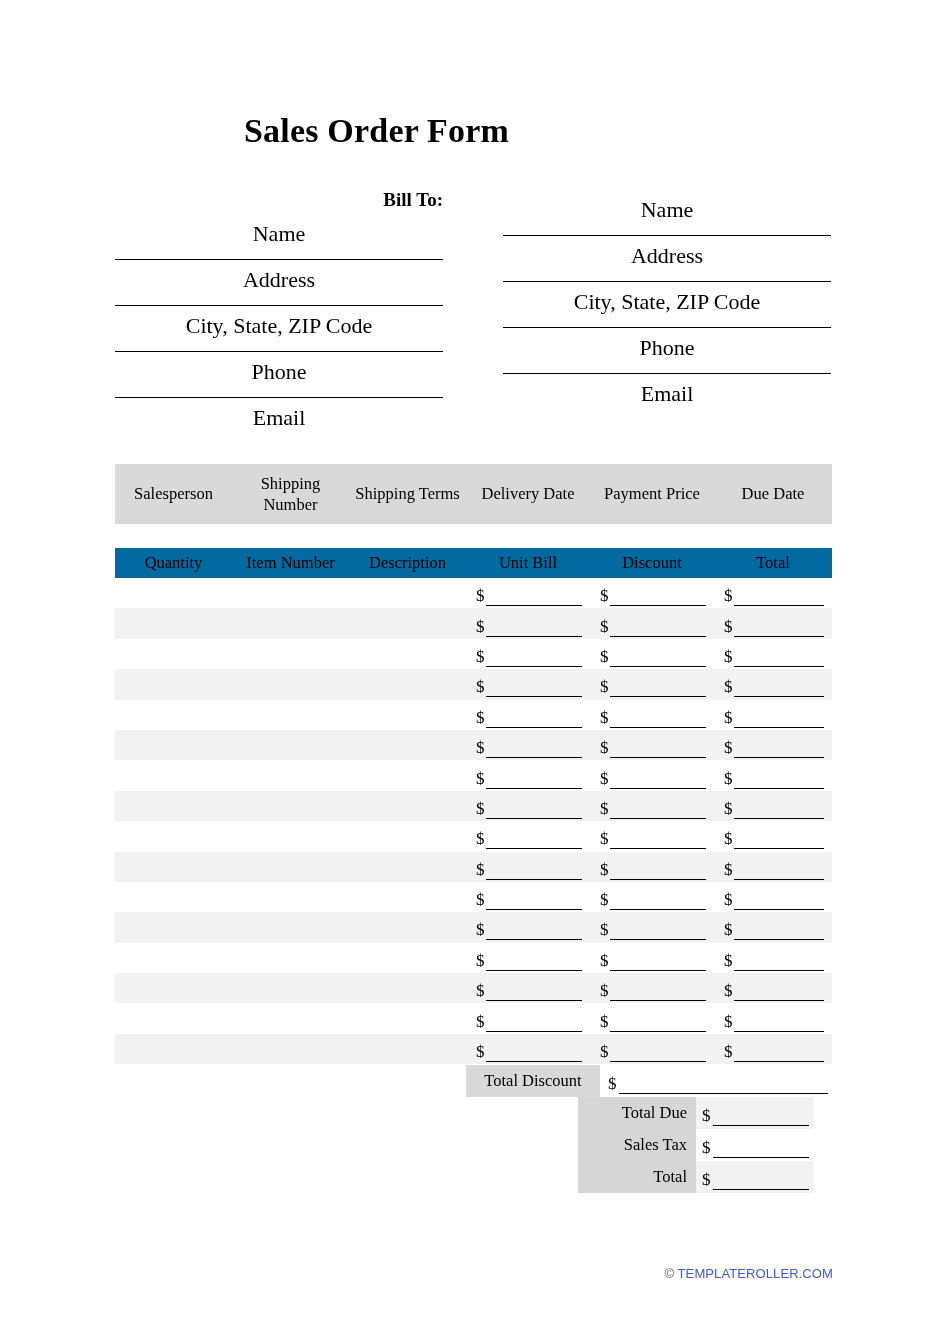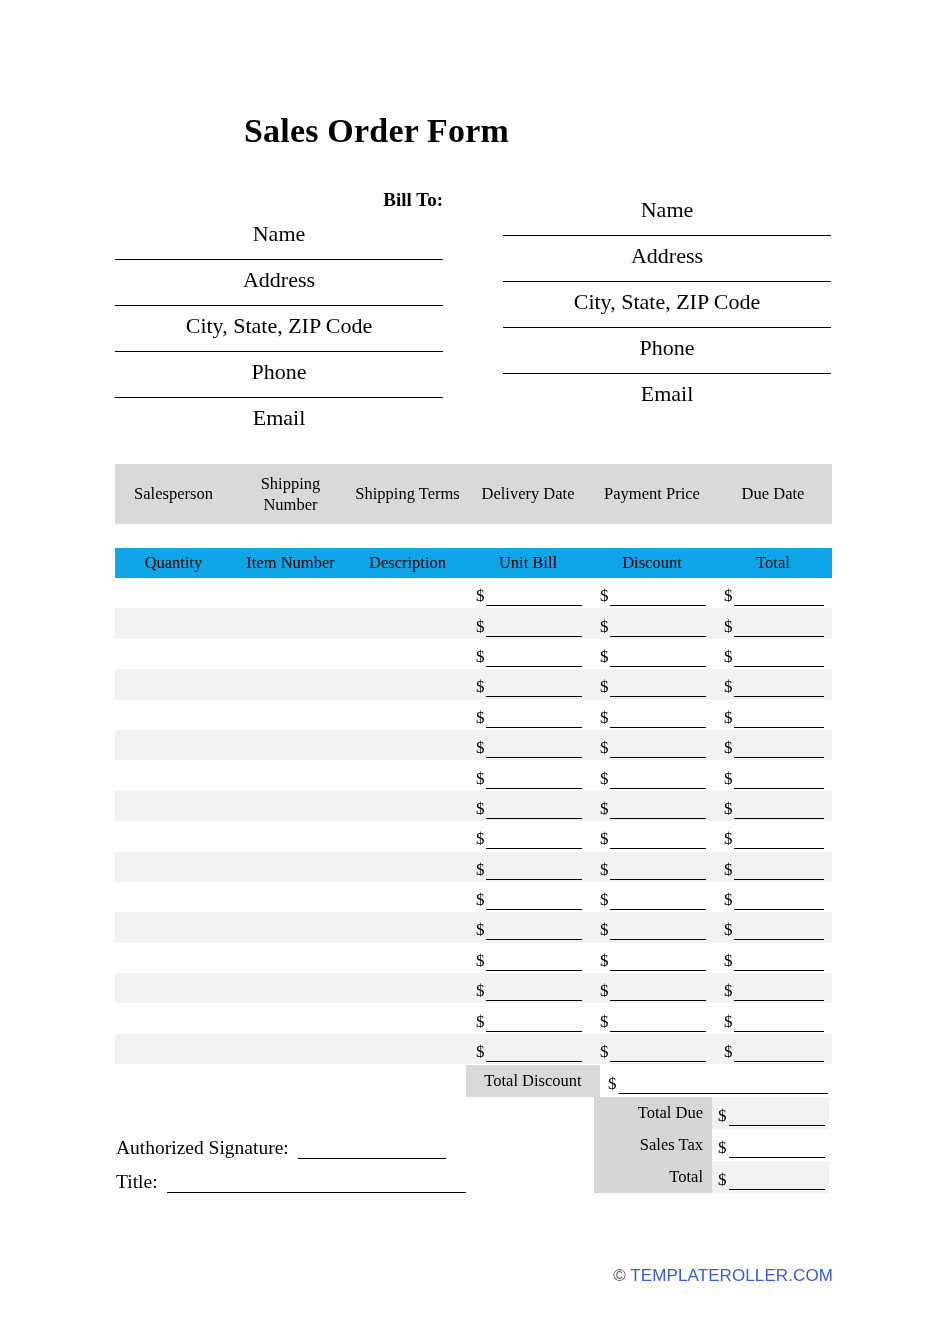--- a/index.html
+++ b/index.html
@@ -100,21 +100,21 @@
   
   .items-table {
     position: absolute;
     left: 115px;
     top: 548px;
     width: 717px;
     border-collapse: collapse;
     table-layout: fixed;
   }
   .items-table th {
-    background: #0ea5e9;
+    background: #0369a1;
     font-weight: normal;
     font-size: 16.5px;
     height: 30px;
     text-align: center;
     vertical-align: middle;
     padding: 0;
     border: none;
   }
   .items-table td {
     height: 30.4px;
@@ -180,21 +180,21 @@
   .td-value .fill {
     flex: 1 1 auto;
     border-bottom: 1.3px solid #000;
     height: 17px;
     margin-left: 2px;
   }
 
   
   .totals-block {
     position: absolute;
-    left: 594px;
+    left: 578px;
     top: 1097px;
     width: 235px;
   }
   .totals-row {
     display: flex;
     height: 32px;
   }
   .totals-label {
     width: 118px;
     background: #d6d6d6;
@@ -251,21 +251,21 @@
     margin-left: 9px;
   }
   .sig-row.signature .sig-fill { max-width: 148px; }
 
   
   .footer-credit {
     position: absolute;
     right: 117px;
     top: 1266px;
     font-family: "Liberation Sans", "DejaVu Sans", sans-serif;
-    font-size: 17px;
+    font-size: 13px;
     color: #3b5bdb;
     letter-spacing: 0.1px;
     white-space: nowrap;
   }
   .footer-credit .mark { color: #555555; }
 </style>
 </head>
 <body>
 
 <div class="page">
@@ -745,29 +745,19 @@
       </div>
       <div class="totals-row">
         <div class="totals-label">Total</div>
         <div class="totals-value shade">
           <span class="sym">$</span>
           <span class="fill"></span>
         </div>
       </div>
     </div>
 
-  <div class="sig-area">
-    <div class="sig-row signature">
-      <span class="sig-label">Authorized Signature:</span>
-      <span class="sig-fill"></span>
-    </div>
-    <div class="sig-row">
-      <span class="sig-label">Title:</span>
-      <span class="sig-fill"></span>
-    </div>
-  </div>
 
   <div class="footer-credit">
     <span class="mark">©</span>
     <span>TEMPLATEROLLER.COM</span>
   </div>
 
 </div>
 
 </body></html>

